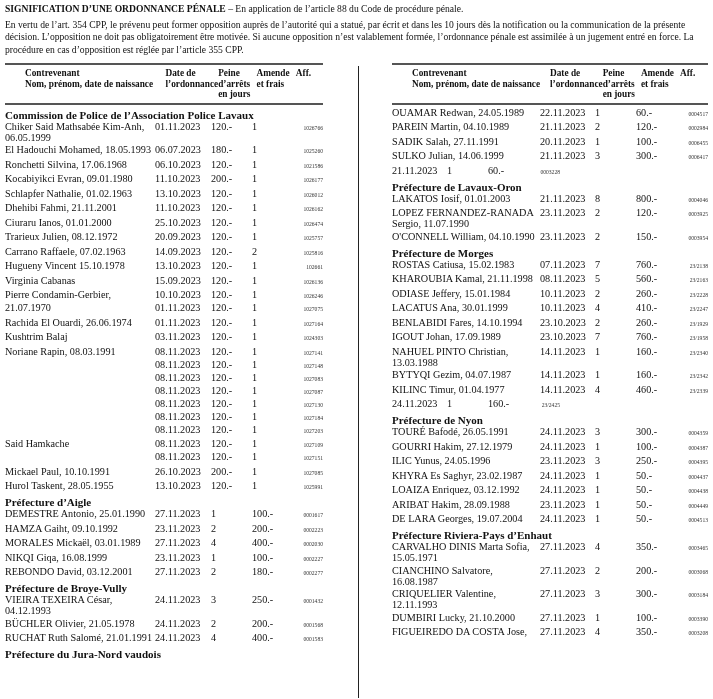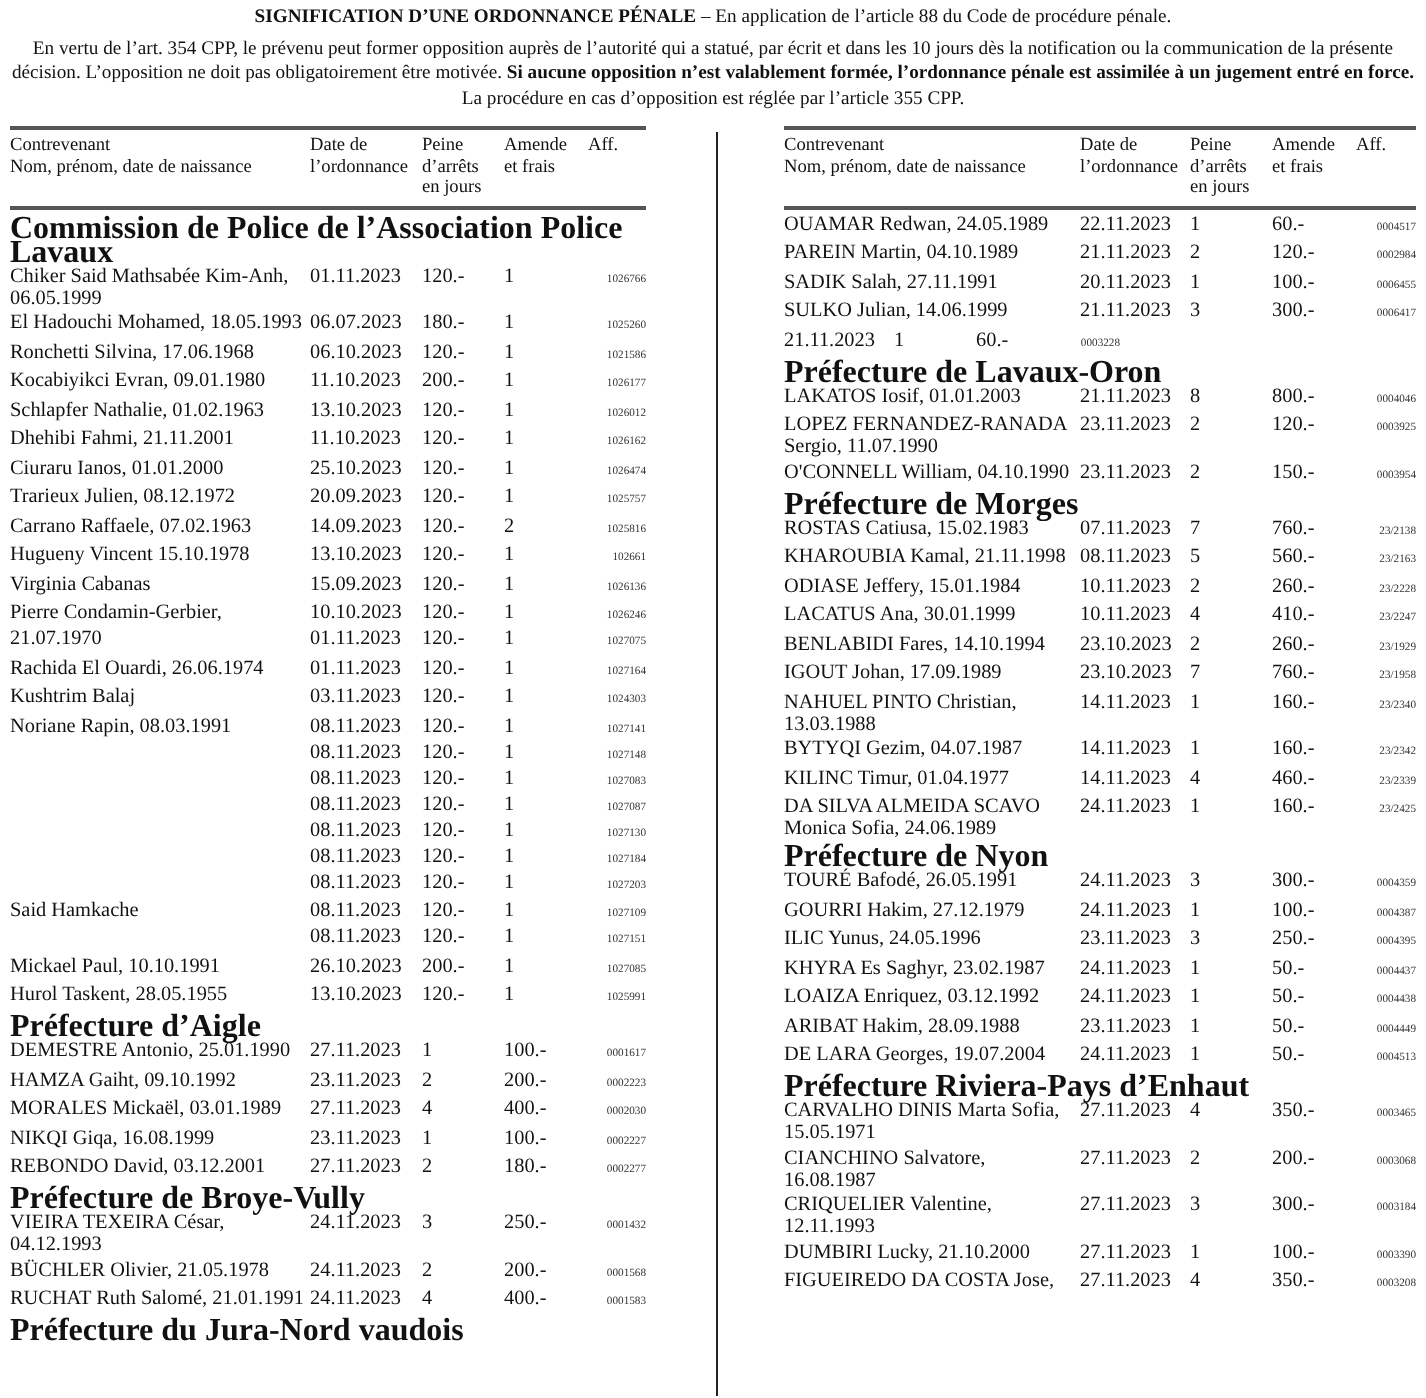--- a/index.html
+++ b/index.html
@@ -1,40 +1,40 @@
 <!DOCTYPE html>
 <html><head>
 <meta charset="utf-8">
 <style>
   html, body { margin: 0; padding: 0; background: #fff; }
   body {
     width: 713px; height: 699px; overflow: hidden; position: relative;
     font-family: "Liberation Serif", "DejaVu Serif", serif; color: #111;
   }
-  .intro { position: absolute; left: 5px; top: 3px; width: 703px; font-size: 9.6px; line-height: 12.6px; text-align: center; }
+  .intro { position: absolute; left: 5px; top: 3px; width: 703px; font-size: 9.6px; line-height: 12.6px; }
   .intro p { margin: 0 0 3px 0; }
   .intro .title { font-weight: bold; }
-  .intro b { font-weight: bold; }
+  .intro b { font-weight: normal; }
   .col { position: absolute; top: 63px; }
   .col.left { left: 5px; width: 318px; }
   .col.right { left: 392px; width: 316px; }
   .vdivider { position: absolute; left: 358px; top: 66px; width: 1px; height: 632px; background: #222; }
   .rule { height: 2px; background: #555; }
-  .thead { display: flex; font-weight: normal; font-size: 9.3px; line-height: 10.5px; padding: 3px 0 3px 0; }
+  .thead { display: flex; font-weight: bold; font-size: 9.3px; line-height: 10.5px; padding: 3px 0 3px 0; margin-left: 20px; }
   .c-name { width: 150px; }
   .c-date { width: 56px; }
   .c-peine { width: 41px; }
   .c-amende { width: 42px; }
   .c-aff { width: 29px; }
   .right .c-name { width: 148px; }
   .right .c-date { width: 55px; }
   .right .c-peine { width: 41px; }
   .right .c-amende { width: 42px; }
   .right .c-aff { width: 30px; }
-  .section-title { font-weight: bold; font-size: 16px; margin-top: 3px; line-height: 12px; }
+  .section-title { font-weight: bold; font-size: 11px; margin-top: 3px; line-height: 12px; }
   .section-title.gap { }
   .section-title.first { margin-top: 4px; }
   .row { display: flex; font-size: 10.2px; line-height: 11px; margin-bottom: 1.5px; }
   .row .c-aff { font-size: 5.6px; color: #333; padding-top: 2px; text-align: right; }
   .row.cont { margin-top: -1.5px; }
   .right .rows-top { padding-top: 2px; }
 </style>
 </head>
 <body>
 
@@ -569,24 +569,20 @@
       <div class="row">
         <div class="c-name">
           <div>KILINC Timur, 01.04.1977</div>
         </div>
         <div class="c-date">14.11.2023</div>
         <div class="c-peine">4</div>
         <div class="c-amende">460.-</div>
         <div class="c-aff">23/2339</div>
       </div>
       <div class="row">
-        <div class="c-name">
-          <div>DA SILVA ALMEIDA SCAVO</div>
-          <div>Monica Sofia, 24.06.1989</div>
-        </div>
         <div class="c-date">24.11.2023</div>
         <div class="c-peine">1</div>
         <div class="c-amende">160.-</div>
         <div class="c-aff">23/2425</div>
       </div>
     </div>
     <div class="section">
       <div class="section-title gap">Préfecture de Nyon</div>
       <div class="row">
         <div class="c-name">

